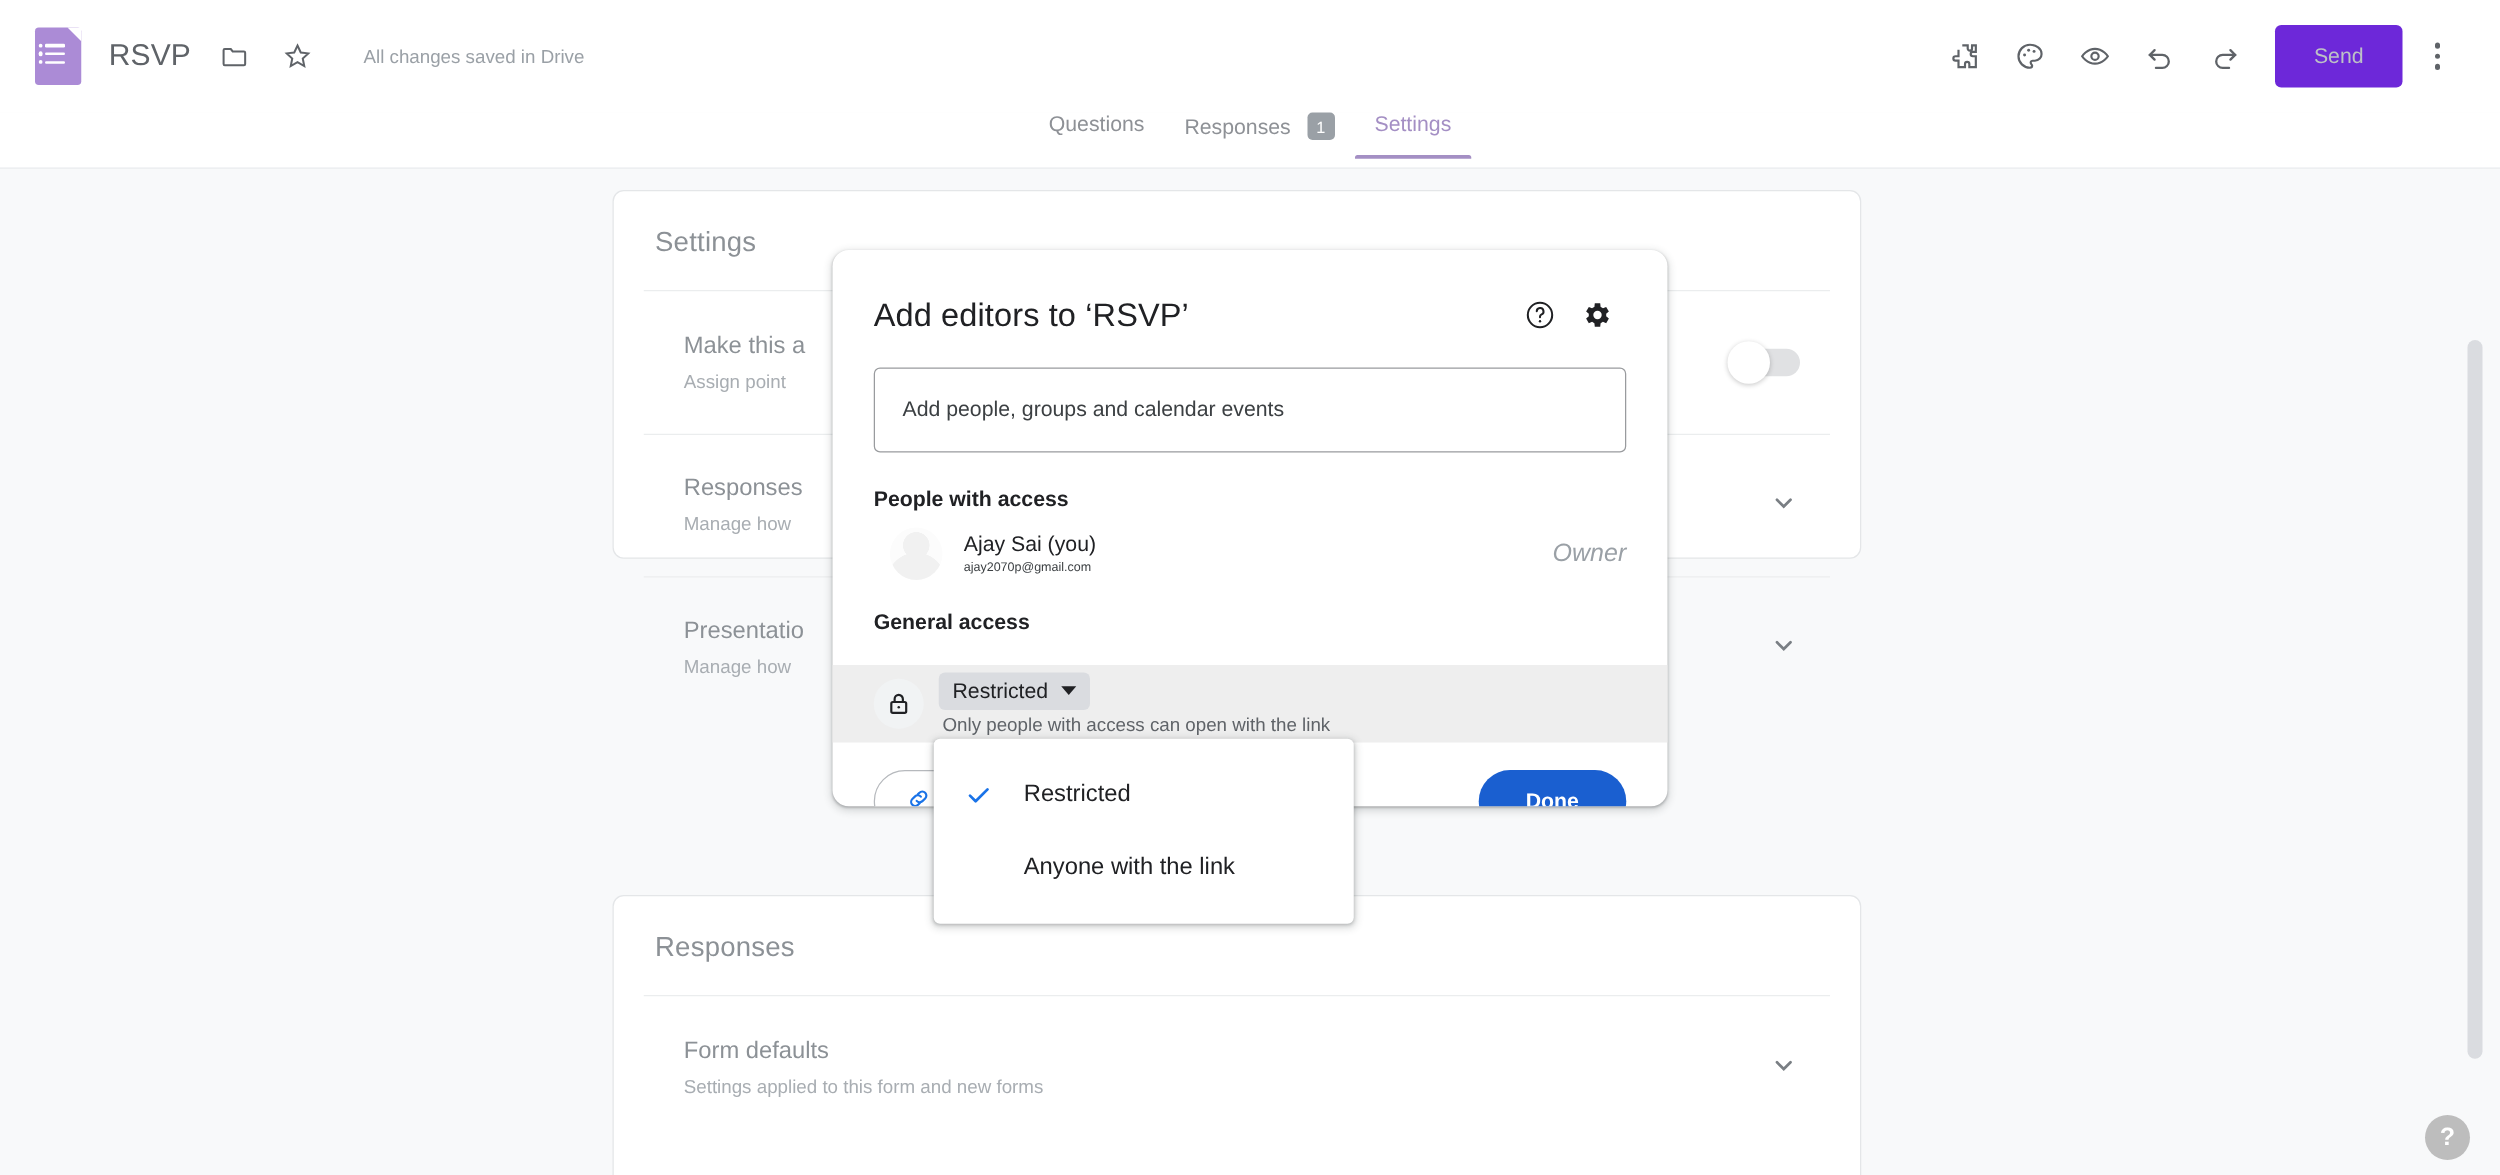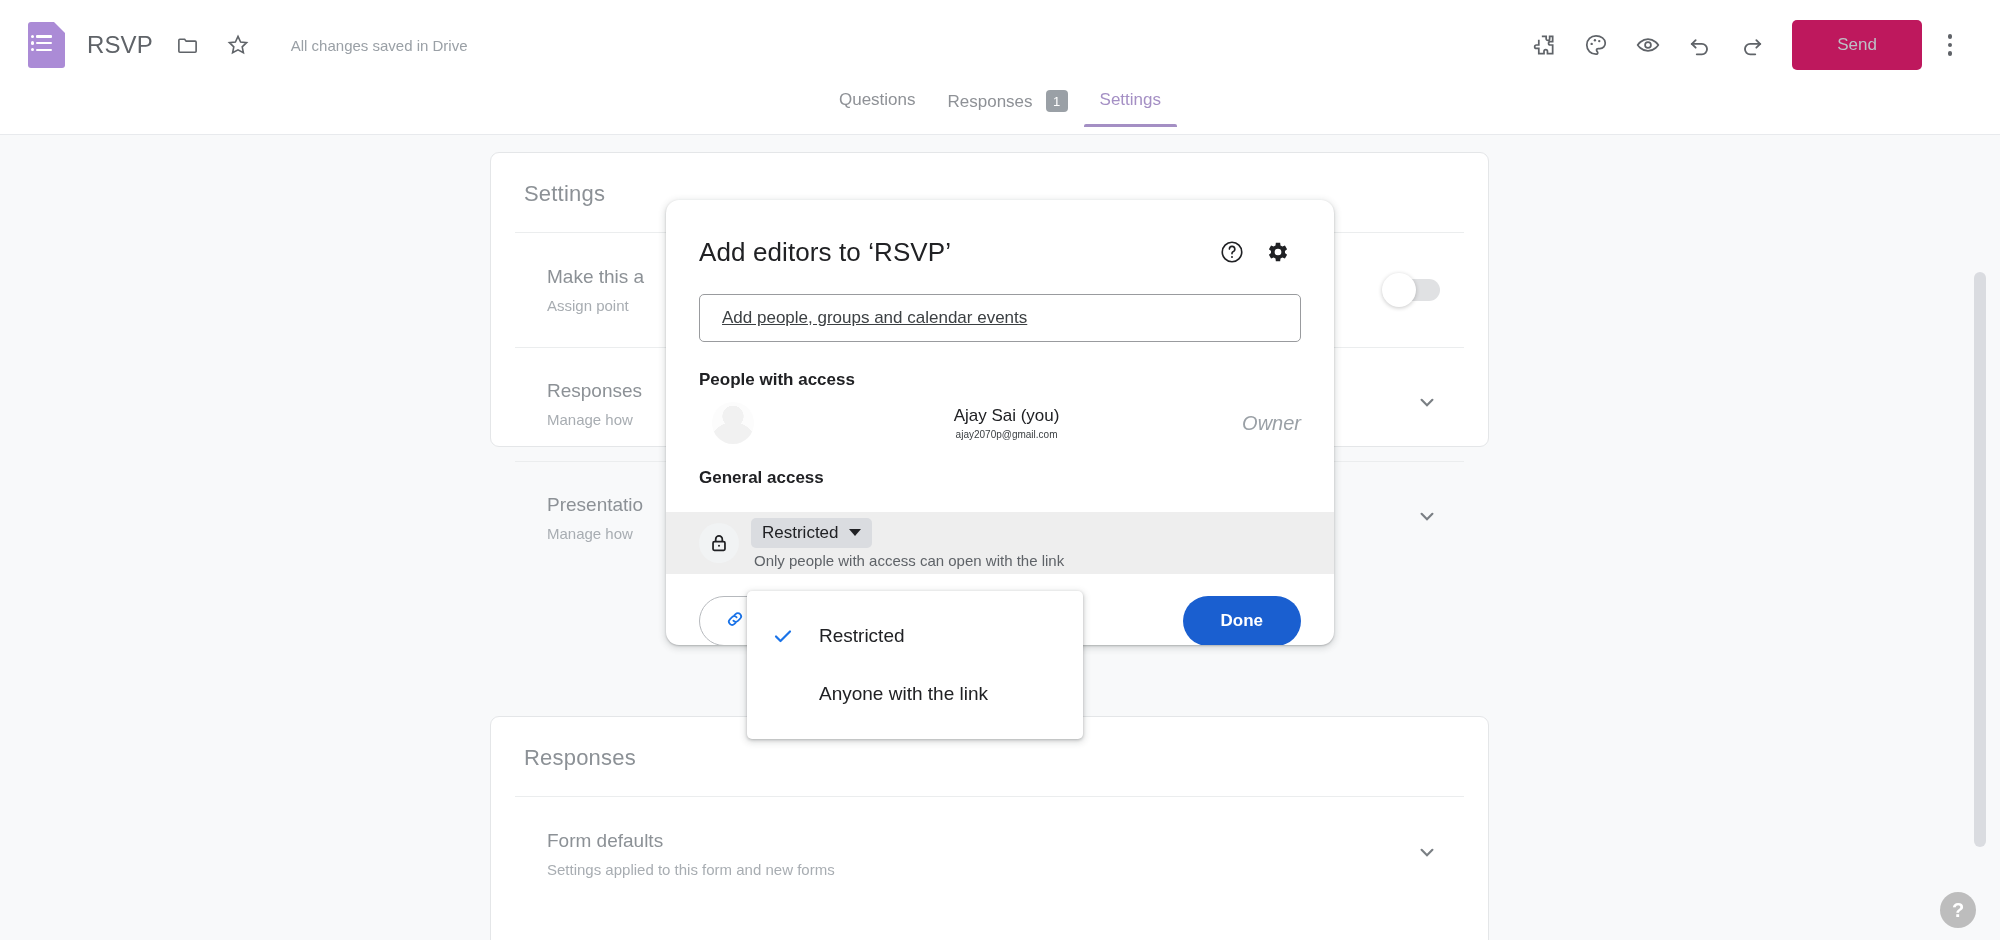--- a/index.html
+++ b/index.html
@@ -58,22 +58,22 @@
     margin-left: 38px;
     font-size: 15px; color: #9aa0a6; text-align: center;
   }
   .topbar-spacer { flex: 1 1 auto; }
   .tb-icon {
     width: 44px; height: 44px;
     display: flex; align-items: center; justify-content: center;
     color: #5f6368; margin-right: 8px; border-radius: 50%;
   }
   .send-btn {
-    width: 130px; height: 50px;
-    background: #be185d; color: #bdc1c6;
+    width: 102px; height: 50px;
+    background: #6d28d9; color: #bdc1c6;
     border: none; border-radius: 5px;
     font-size: 17px; font-family: "Liberation Sans", sans-serif;
     margin-left: 10px; margin-right: 6px;
   }
   .kebab {
     width: 44px; height: 44px; margin-right: 28px;
     display: flex; flex-direction: column;
     align-items: center; justify-content: center; gap: 4px;
   }
   .kebab i { width: 4.5px; height: 4.5px; border-radius: 50%; background: #5f6368; display: block; }
@@ -165,35 +165,34 @@
     font-size: 26px; color: #202124;
     letter-spacing: 0.1px; flex: 1 1 auto;
   }
   .dlg-head-icon {
     width: 40px; height: 40px;
     display: flex; align-items: center; justify-content: center;
     color: #202124; margin-left: 6px;
   }
   .share-input {
     margin: 22px 33px 0 33px;
-    height: 48px;
+    height: 68px;
     border: 1px solid #999b9e;
     border-radius: 5px;
     display: flex; align-items: center;
     padding-left: 22px;
-    font-size: 17px; color: #3c4043; text-decoration: underline;
+    font-size: 17px; color: #3c4043;
   }
   .sec-title {
     font-size: 17px; color: #202124; font-weight: bold;
     margin: 28px 0 0 33px;
   }
   .person {
     display: flex; align-items: center;
     padding: 12px 33px 0 46px;
-    text-align: center;
   }
   .avatar {
     width: 42px; height: 42px; border-radius: 50%;
     background: #fcfcfc; flex: 0 0 auto;
     position: relative; overflow: hidden;
   }
   .avatar::after {
     content: ""; position: absolute; inset: 0;
     background: radial-gradient(circle at 50% 34%, #f1f1f1 0 30%, transparent 31%),
                 radial-gradient(circle at 50% 104%, #f1f1f1 0 48%, transparent 49%);

